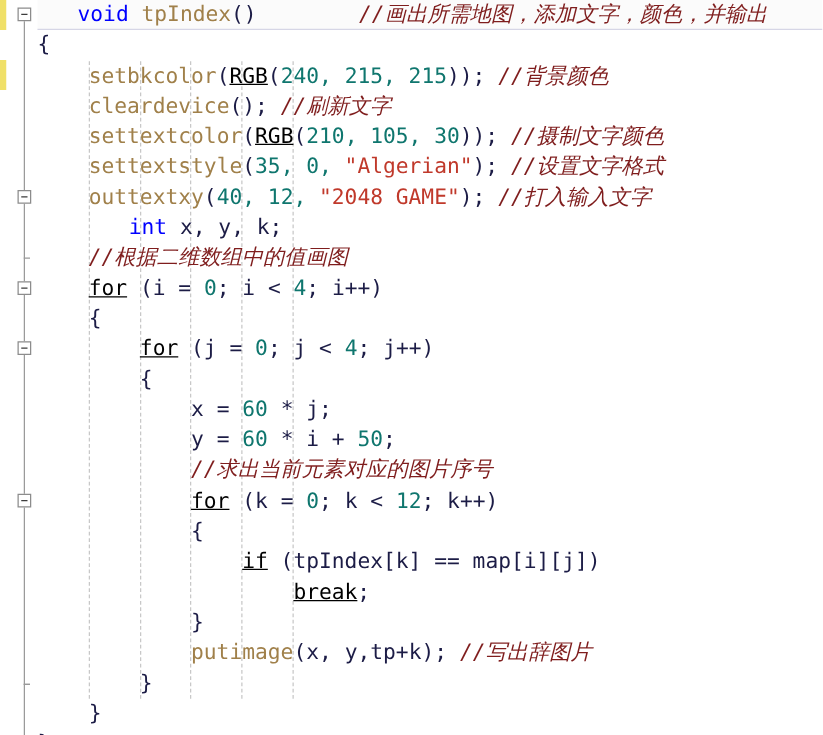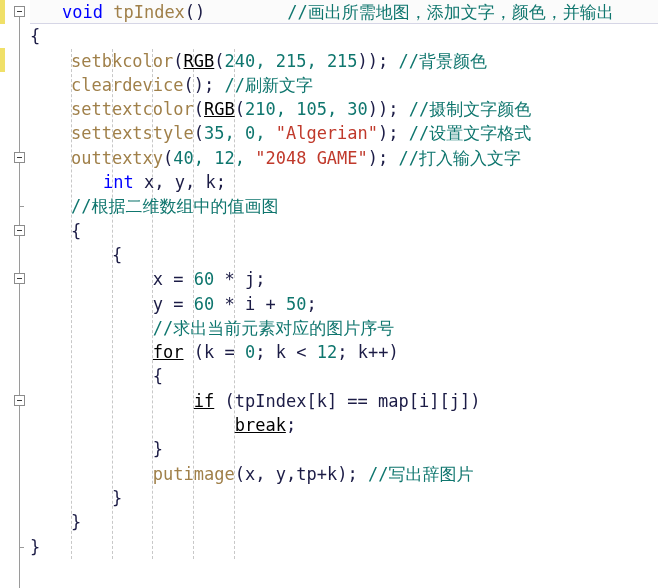--- a/index.html
+++ b/index.html
@@ -53,21 +53,21 @@
   .guide{
     position:absolute;top:0;width:0;height:588px;
     border-left:1px dashed #c8c8c8;
   }
 
   
   .kw   {color:#0000ff;margin-left:32px;}
   .ctl  {color:#000000;text-decoration:underline;}
   .fn   {color:#a0804a;}
   .str  {color:#c0392b;}
-  .cmt  {color:#0f766e;}
+  .cmt  {color:#7f1d1d;font-style:italic;}
   .id   {color:#1c1c46;}
   .pun  {color:#1c1c46;}
   .num  {color:#0f766e;}
   .brc  {color:#1c1c46;}
 </style>
 </head>
 <body>
 
 <div id="editor">
 
@@ -94,21 +94,23 @@
       <div class="guide" style="left: 204px; top: 48.6px; height: 510.3px;"></div>
       <div class="line cur"><span style="color:transparent"></span><span class="kw">void</span><span class="pun"> </span><span class="fn">tpIndex</span><span class="pun">()</span><span style="color:transparent">        </span><span class="cmt">//画出所需地图，添加文字，颜色，并输出</span></div>
       <div class="line"><span style="color:transparent"></span><span class="brc">{</span></div>
       <div class="line"><span style="color:transparent">    </span><span class="fn">setbkcolor</span><span class="pun">(</span><span class="ctl">RGB</span><span class="pun">(</span><span class="num">240, 215, 215</span><span class="pun">));</span><span style="color:transparent"> </span><span class="cmt">//背景颜色</span></div>
       <div class="line"><span style="color:transparent">    </span><span class="fn">cleardevice</span><span class="pun">();</span><span style="color:transparent"> </span><span class="cmt">//刷新文字</span></div>
       <div class="line"><span style="color:transparent">    </span><span class="fn">settextcolor</span><span class="pun">(</span><span class="ctl">RGB</span><span class="pun">(</span><span class="num">210, 105, 30</span><span class="pun">));</span><span style="color:transparent"> </span><span class="cmt">//摄制文字颜色</span></div>
       <div class="line"><span style="color:transparent">    </span><span class="fn">settextstyle</span><span class="pun">(</span><span class="num">35, 0, </span><span class="str">"Algerian"</span><span class="pun">);</span><span style="color:transparent"> </span><span class="cmt">//设置文字格式</span></div>
       <div class="line"><span style="color:transparent">    </span><span class="fn">outtextxy</span><span class="pun">(</span><span class="num">40, 12, </span><span class="str">"2048 GAME"</span><span class="pun">);</span><span style="color:transparent"> </span><span class="cmt">//打入输入文字</span></div>
       <div class="line"><span style="color:transparent">    </span><span class="kw">int</span><span class="pun"> </span><span class="id">x</span><span class="pun">, </span><span class="id">y</span><span class="pun">, </span><span class="id">k</span><span class="pun">;</span></div>
       <div class="line"><span style="color:transparent">    </span><span style="color:transparent"></span><span class="cmt">//根据二维数组中的值画图</span></div>
+      <div class="line"><span style="color:transparent">    </span><span class="ctl">for</span><span class="pun"> (</span><span class="id">i</span><span class="pun"> = </span><span class="num">0</span><span class="pun">; </span><span class="id">i</span><span class="pun"> &lt; </span><span class="num">4</span><span class="pun">; </span><span class="id">i</span><span class="pun">++)</span></div>
       <div class="line"><span style="color:transparent">    </span><span class="brc">{</span></div>
+      <div class="line"><span style="color:transparent">        </span><span class="ctl">for</span><span class="pun"> (</span><span class="id">j</span><span class="pun"> = </span><span class="num">0</span><span class="pun">; </span><span class="id">j</span><span class="pun"> &lt; </span><span class="num">4</span><span class="pun">; </span><span class="id">j</span><span class="pun">++)</span></div>
       <div class="line"><span style="color:transparent">        </span><span class="brc">{</span></div>
       <div class="line"><span style="color:transparent">            </span><span class="id">x</span><span class="pun"> = </span><span class="num">60</span><span class="pun"> * </span><span class="id">j</span><span class="pun">;</span></div>
       <div class="line"><span style="color:transparent">            </span><span class="id">y</span><span class="pun"> = </span><span class="num">60</span><span class="pun"> * </span><span class="id">i</span><span class="pun"> + </span><span class="num">50</span><span class="pun">;</span></div>
       <div class="line"><span style="color:transparent">            </span><span style="color:transparent"></span><span class="cmt">//求出当前元素对应的图片序号</span></div>
       <div class="line"><span style="color:transparent">            </span><span class="ctl">for</span><span class="pun"> (</span><span class="id">k</span><span class="pun"> = </span><span class="num">0</span><span class="pun">; </span><span class="id">k</span><span class="pun"> &lt; </span><span class="num">12</span><span class="pun">; </span><span class="id">k</span><span class="pun">++)</span></div>
       <div class="line"><span style="color:transparent">            </span><span class="brc">{</span></div>
       <div class="line"><span style="color:transparent">                </span><span class="ctl">if</span><span class="pun"> (</span><span class="id">tpIndex</span><span class="pun">[</span><span class="id">k</span><span class="pun">] == </span><span class="id">map</span><span class="pun">[</span><span class="id">i</span><span class="pun">][</span><span class="id">j</span><span class="pun">])</span></div>
       <div class="line"><span style="color:transparent">                    </span><span class="ctl">break</span><span class="pun">;</span></div>
       <div class="line"><span style="color:transparent">            </span><span class="brc">}</span></div>
       <div class="line"><span style="color:transparent">            </span><span class="fn">putimage</span><span class="pun">(</span><span class="id">x</span><span class="pun">, </span><span class="id">y</span><span class="pun">,</span><span class="id">tp</span><span class="pun">+</span><span class="id">k</span><span class="pun">);</span><span style="color:transparent"> </span><span class="cmt">//写出辞图片</span></div>

